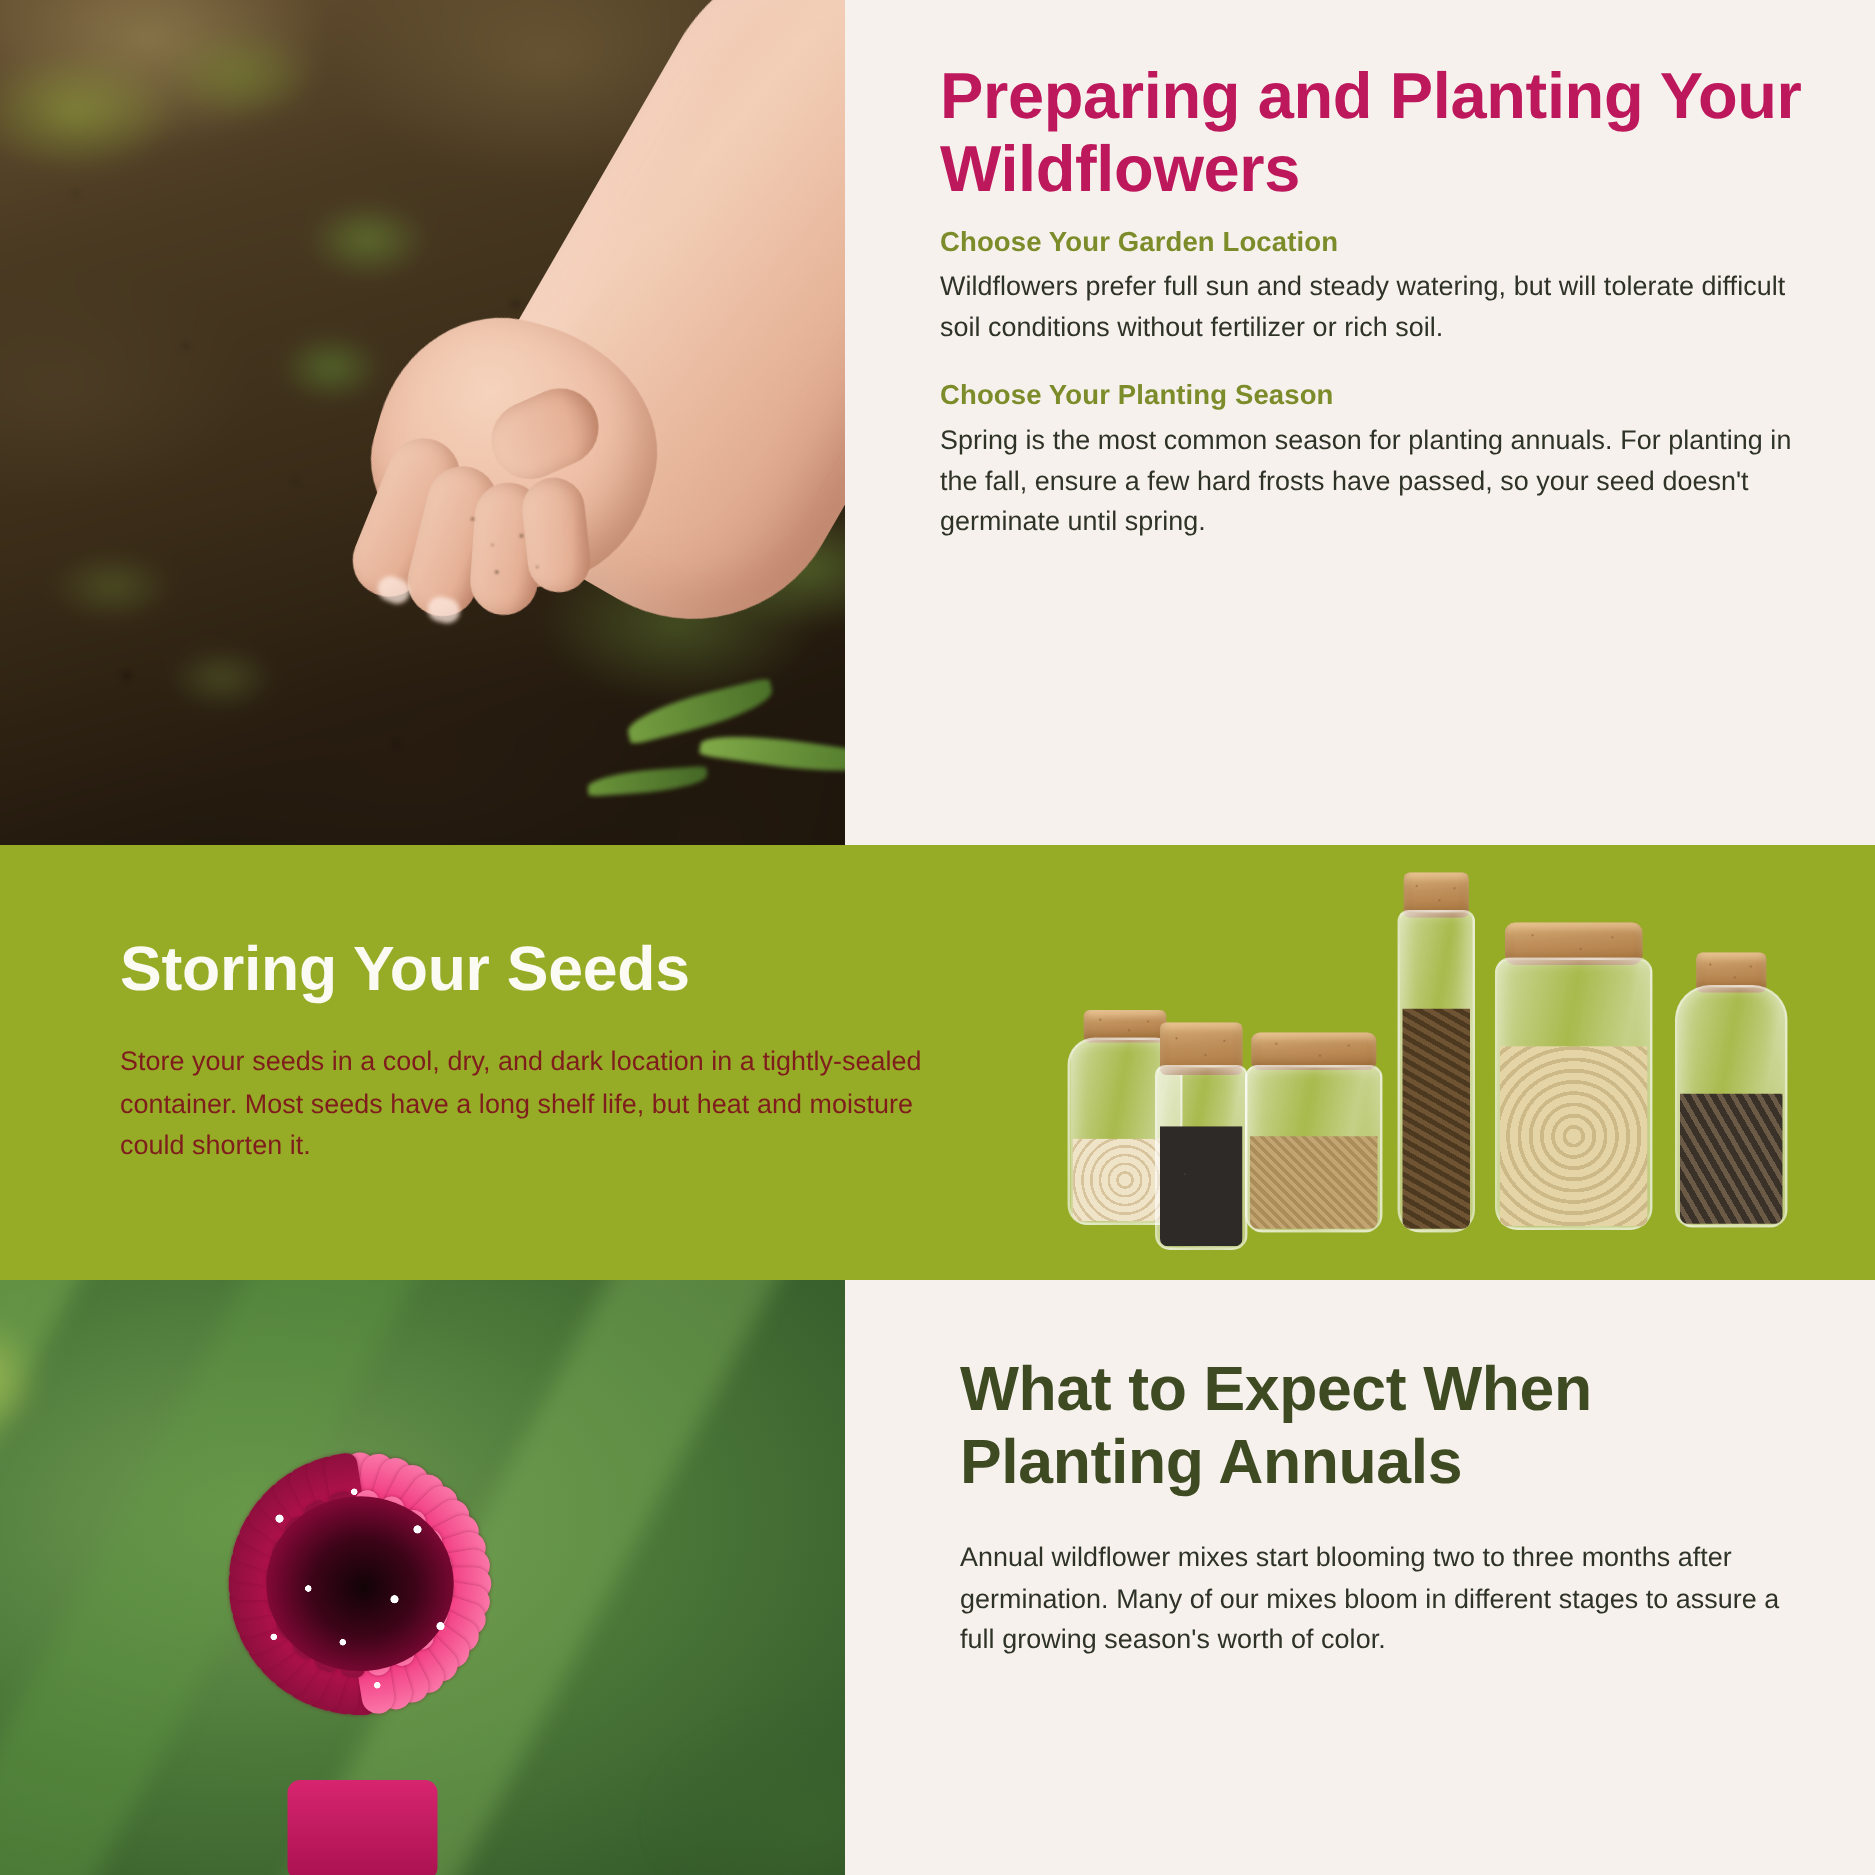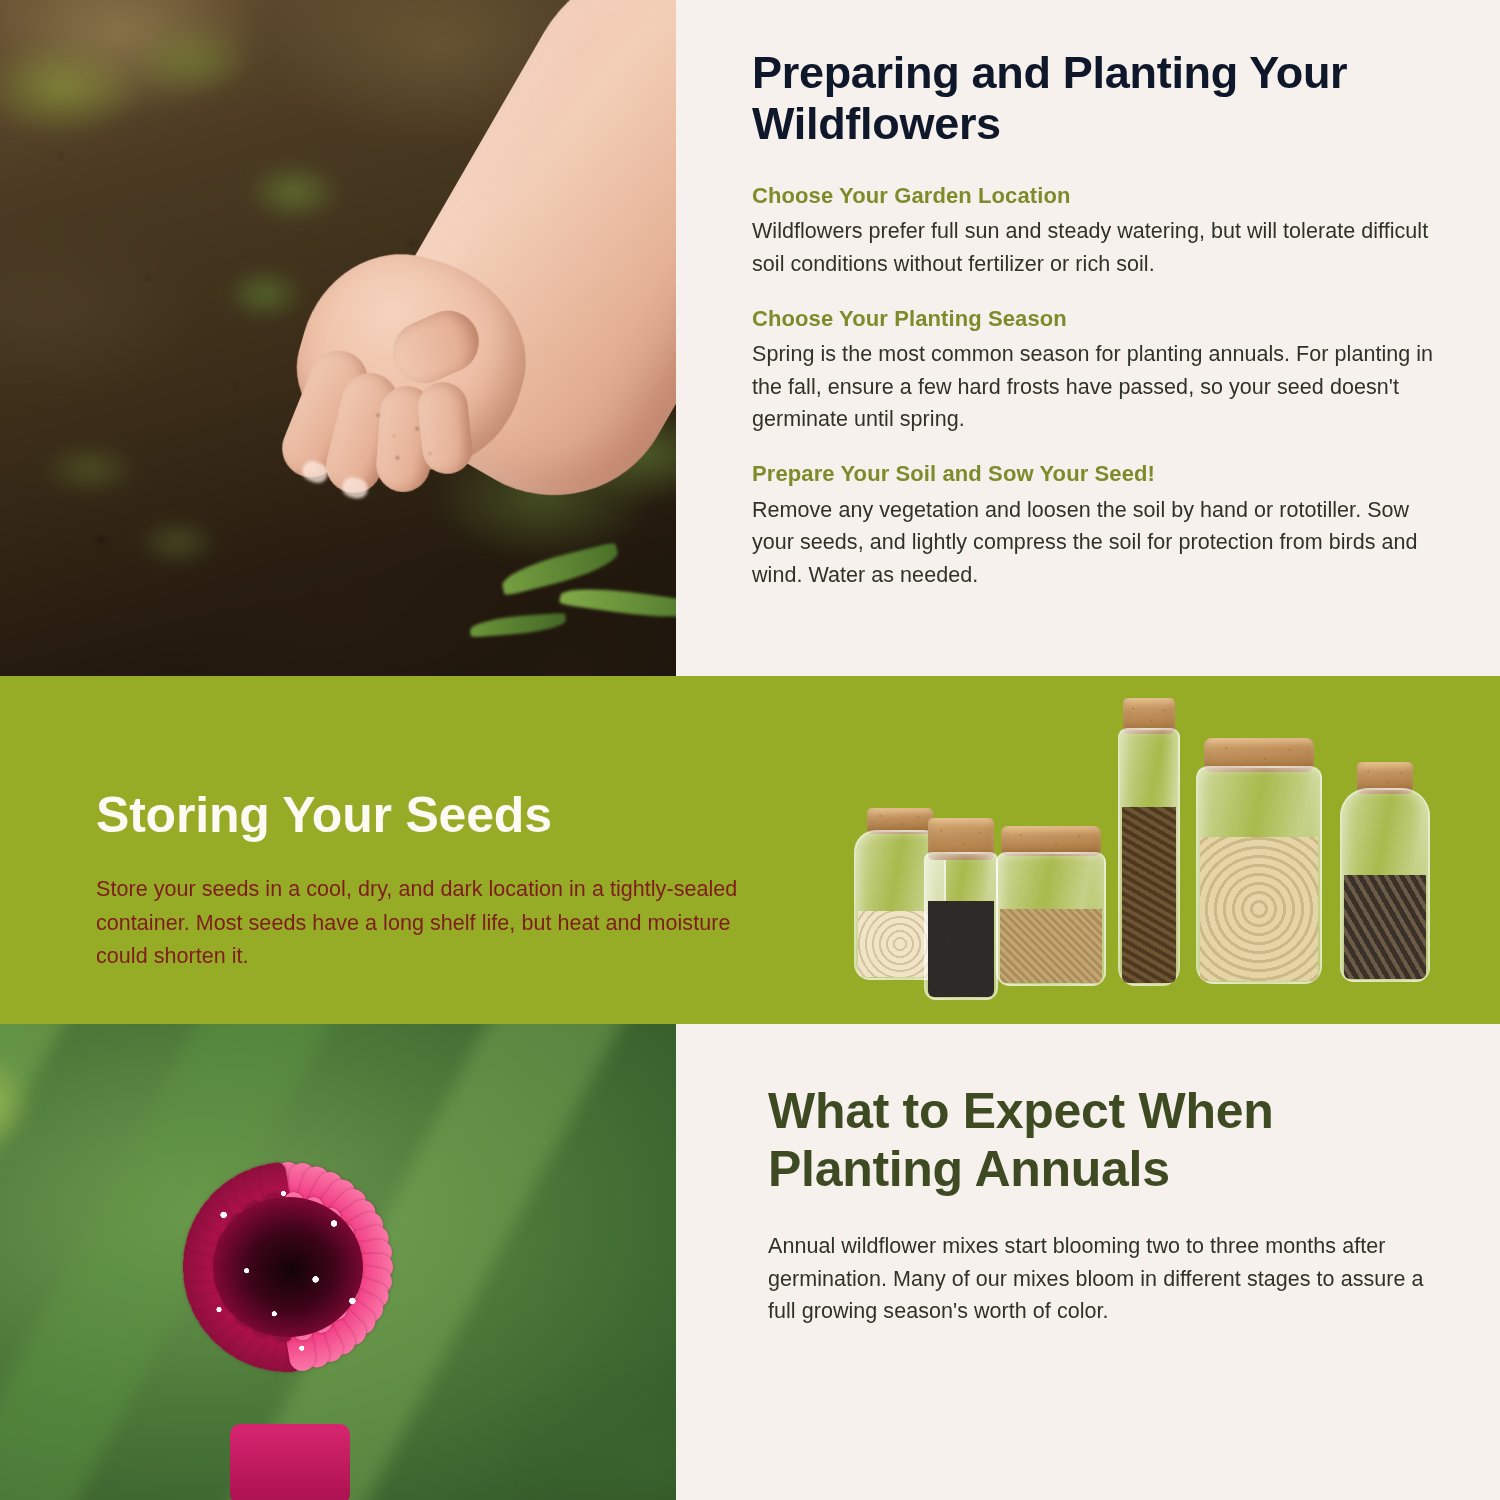--- a/index.html
+++ b/index.html
@@ -110,40 +110,40 @@
   .sp3 { left: 470px; top: 616px; width: 96px; height: 18px; transform: rotate(-4deg);
          background: linear-gradient(90deg,#74a33f,#49712a); }
 
   
   .col-right-1 {
     position: absolute; left: 684px; top: 0; width: 816px; height: 676px;
     background: #f6f1ec;
     padding: 48px 58px 0 68px;
   }
   .h1 {
-    font-size: 45px; font-weight: 700; color: #0f172a;
+    font-size: 52px; font-weight: 700; color: #be185d;
     line-height: 1.13; letter-spacing: -0.3px;
-    margin-bottom: 32px;
+    margin-bottom: 14px;
   }
   .blk { margin-bottom: 24px; }
   .blk:last-child { margin-bottom: 0; }
   .h3 {
     font-size: 22px; font-weight: 700; color: #7d8c2b;
     line-height: 1.25; margin-bottom: 6px; letter-spacing: .1px;
   }
   .body {
     font-size: 21.5px; color: #2f3327; line-height: 1.52; letter-spacing: .05px;
   }
 
   
   .sec-green {
     position: absolute; left: 0; top: 676px; width: 1500px; height: 348px;
     background: #96ab26;
   }
-  .green-text { position: absolute; left: 96px; top: 72px; width: 650px; margin-top: 40px; }
+  .green-text { position: absolute; left: 96px; top: 72px; width: 650px; }
   .h2-green {
     font-size: 50px; font-weight: 700; color: #fbfaf3;
     line-height: 1.1; margin-bottom: 30px; letter-spacing: -0.2px;
   }
   .body-green {
     font-size: 21.5px; color: #7f1d1d; line-height: 1.56; letter-spacing: .05px;
   }
   
   .jars { position: absolute; left: 848px; top: 16px; width: 620px; height: 316px; }
   .jar { position: absolute; bottom: 28px; }
@@ -265,24 +265,20 @@
       <div class="blk">
         <div class="h3">Choose Your Garden Location</div>
         <div class="body">Wildflowers prefer full sun and steady watering, but will tolerate difficult soil conditions without fertilizer or rich soil.</div>
       </div>
 
       <div class="blk">
         <div class="h3">Choose Your Planting Season</div>
         <div class="body">Spring is the most common season for planting annuals. For planting in the fall, ensure a few hard frosts have passed, so your seed doesn't germinate until spring.</div>
       </div>
 
-      <div class="blk">
-        <div class="h3">Prepare Your Soil and Sow Your Seed!</div>
-        <div class="body">Remove any vegetation and loosen the soil by hand or rototiller. Sow your seeds, and lightly compress the soil for protection from birds and wind. Water as needed.</div>
-      </div>
     </div>
   </div>
 
   <div class="sec-green">
     <div class="green-text">
       <div class="h2-green">Storing Your Seeds</div>
       <div class="body-green">Store your seeds in a cool, dry, and dark location in a tightly-sealed container. Most seeds have a long shelf life, but heat and moisture could shorten it.</div>
     </div>
 
     <div class="jars">

